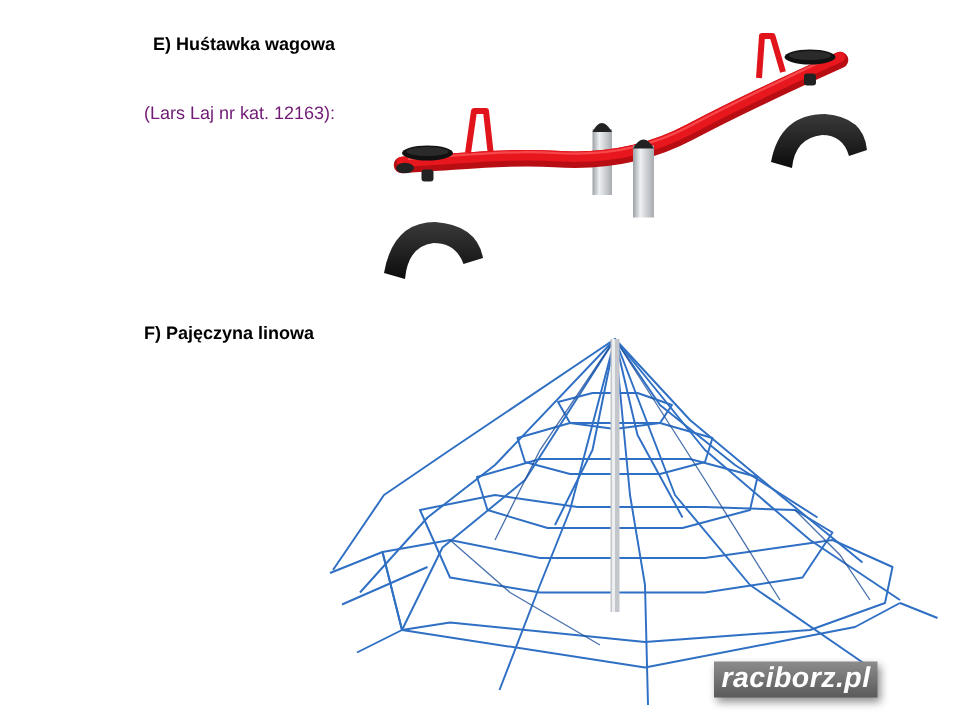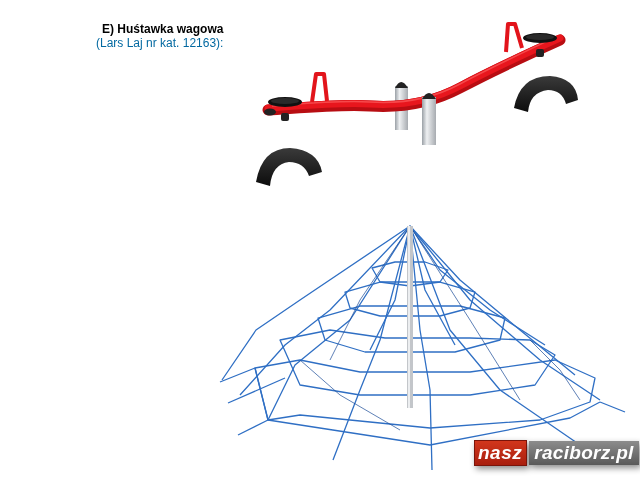--- a/index.html
+++ b/index.html
@@ -1,19 +1,19 @@
 <!DOCTYPE html>
 <html><head>
 <meta charset="utf-8">
 <style>
   html, body { margin:0; padding:0; background:#ffffff; }
   body { width:640px; height:480px; position:relative; overflow:hidden; font-family:"Liberation Sans", sans-serif; }
   .caption { position:absolute; left:96px; color:#000; }
   .caption .title { font-weight:bold; font-size:12px; line-height:14px; display:block;text-align:right; }
-  .caption .sub { font-size:12px; line-height:14px; display:block; color:#0369a1; }
+  .caption .sub { font-size:12px; line-height:14px; display:block; color:#701a75;margin-top:32px; }
   #cap-e { top:22px; }
   #cap-f { top:215px; }
   svg.art { position:absolute; left:0; top:0; }
   .logo { position:absolute; left:474px; top:440px; height:26px; display:flex; align-items:center; filter: drop-shadow(2px 3px 3px rgba(0,0,0,0.45)); }
   .logo .part1 { background:linear-gradient(#d2361c, #a81e0e); color:#fff; font-weight:bold; font-style:italic; font-size:19px; line-height:24px; padding:0 4px 0 3px; border:1px solid #7a140a; letter-spacing:0.5px; }
   .logo .part2 { background:linear-gradient(#8c8c8c, #5a5a5a); color:#fff; font-weight:bold; font-style:italic; font-size:19px; line-height:24px; padding:0 5px 0 5px; margin-left:2px; letter-spacing:0.3px; }
 </style>
 </head>
 <body>
 
@@ -60,20 +60,21 @@
     <ellipse cx="540" cy="37" rx="14" ry="3" fill="#2a2a2a"></ellipse>
     <rect x="536" y="49" width="8" height="8" rx="2" fill="#222"></rect>
     <path d="M506,52 L508,24 L515,24 L522,48" stroke="#e2141b" stroke-width="4" fill="none" stroke-linejoin="round"></path>
   </g>
 
   <path d="M514,108 Q520,76 550,76 Q576,78 578,100 L566,104 Q562,90 548,90 Q530,92 528,112 Z" fill="url(#tire)"></path>
   <path d="M256,182 Q262,148 290,148 Q318,150 322,172 L309,176 Q304,162 289,162 Q272,164 270,186 Z" fill="url(#tire)"></path>
 </svg>
 
 <div class="caption" id="cap-f">
+  <span class="title">F) Pajęczyna linowa</span>
 </div>
 
 <svg class="art" width="640" height="480" viewBox="0 0 640 480">
   <g stroke="#2f6fc4" stroke-width="1.3" fill="none" stroke-linejoin="round">
 
     <path d="M410,226 L300,300 L256,330 L222,380"></path>
     <path d="M410,226 L330,310 L285,345 L240,395"></path>
     <path d="M410,226 L350,320 L295,365 L268,420"></path>
     <path d="M410,226 L380,340 L360,390 L333,460"></path>
     <path d="M410,226 L420,330 L430,390 L432,470"></path>
@@ -100,15 +101,14 @@
     <path d="M410,226 L470,320 L520,400"></path>
     <path d="M300,360 L340,395 L400,430"></path>
     <path d="M530,340 L560,370 L580,400"></path>
   </g>
 
   <rect x="407" y="226" width="6" height="182" fill="#c3c6ca"></rect>
   <rect x="408" y="226" width="2" height="182" fill="#eceef0"></rect>
 </svg>
 
 <div class="logo">
-  <span class="part1">nasz</span>
   <span class="part2">raciborz.pl</span>
 </div>
 
 </body></html>

